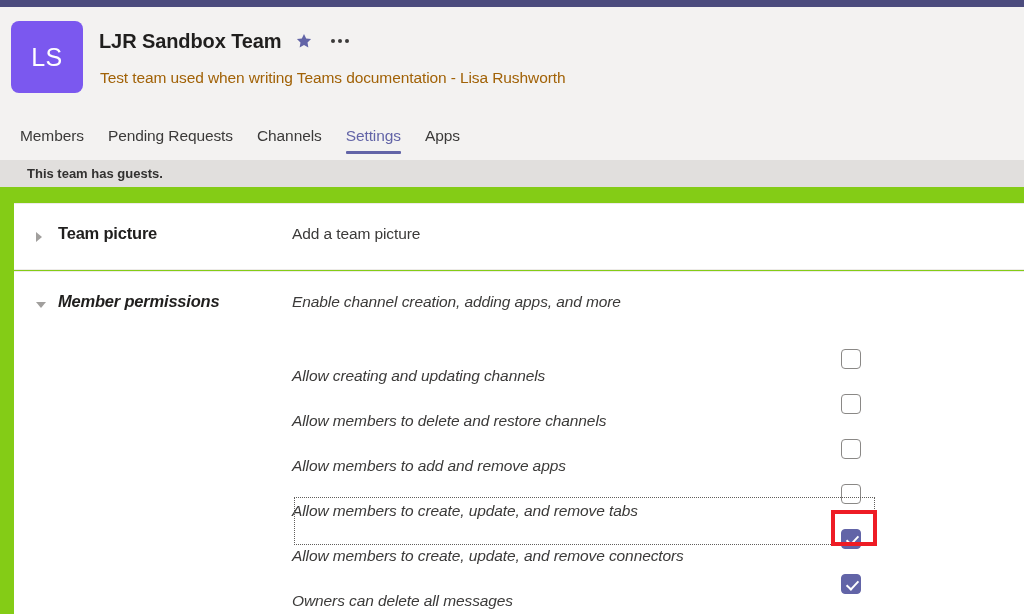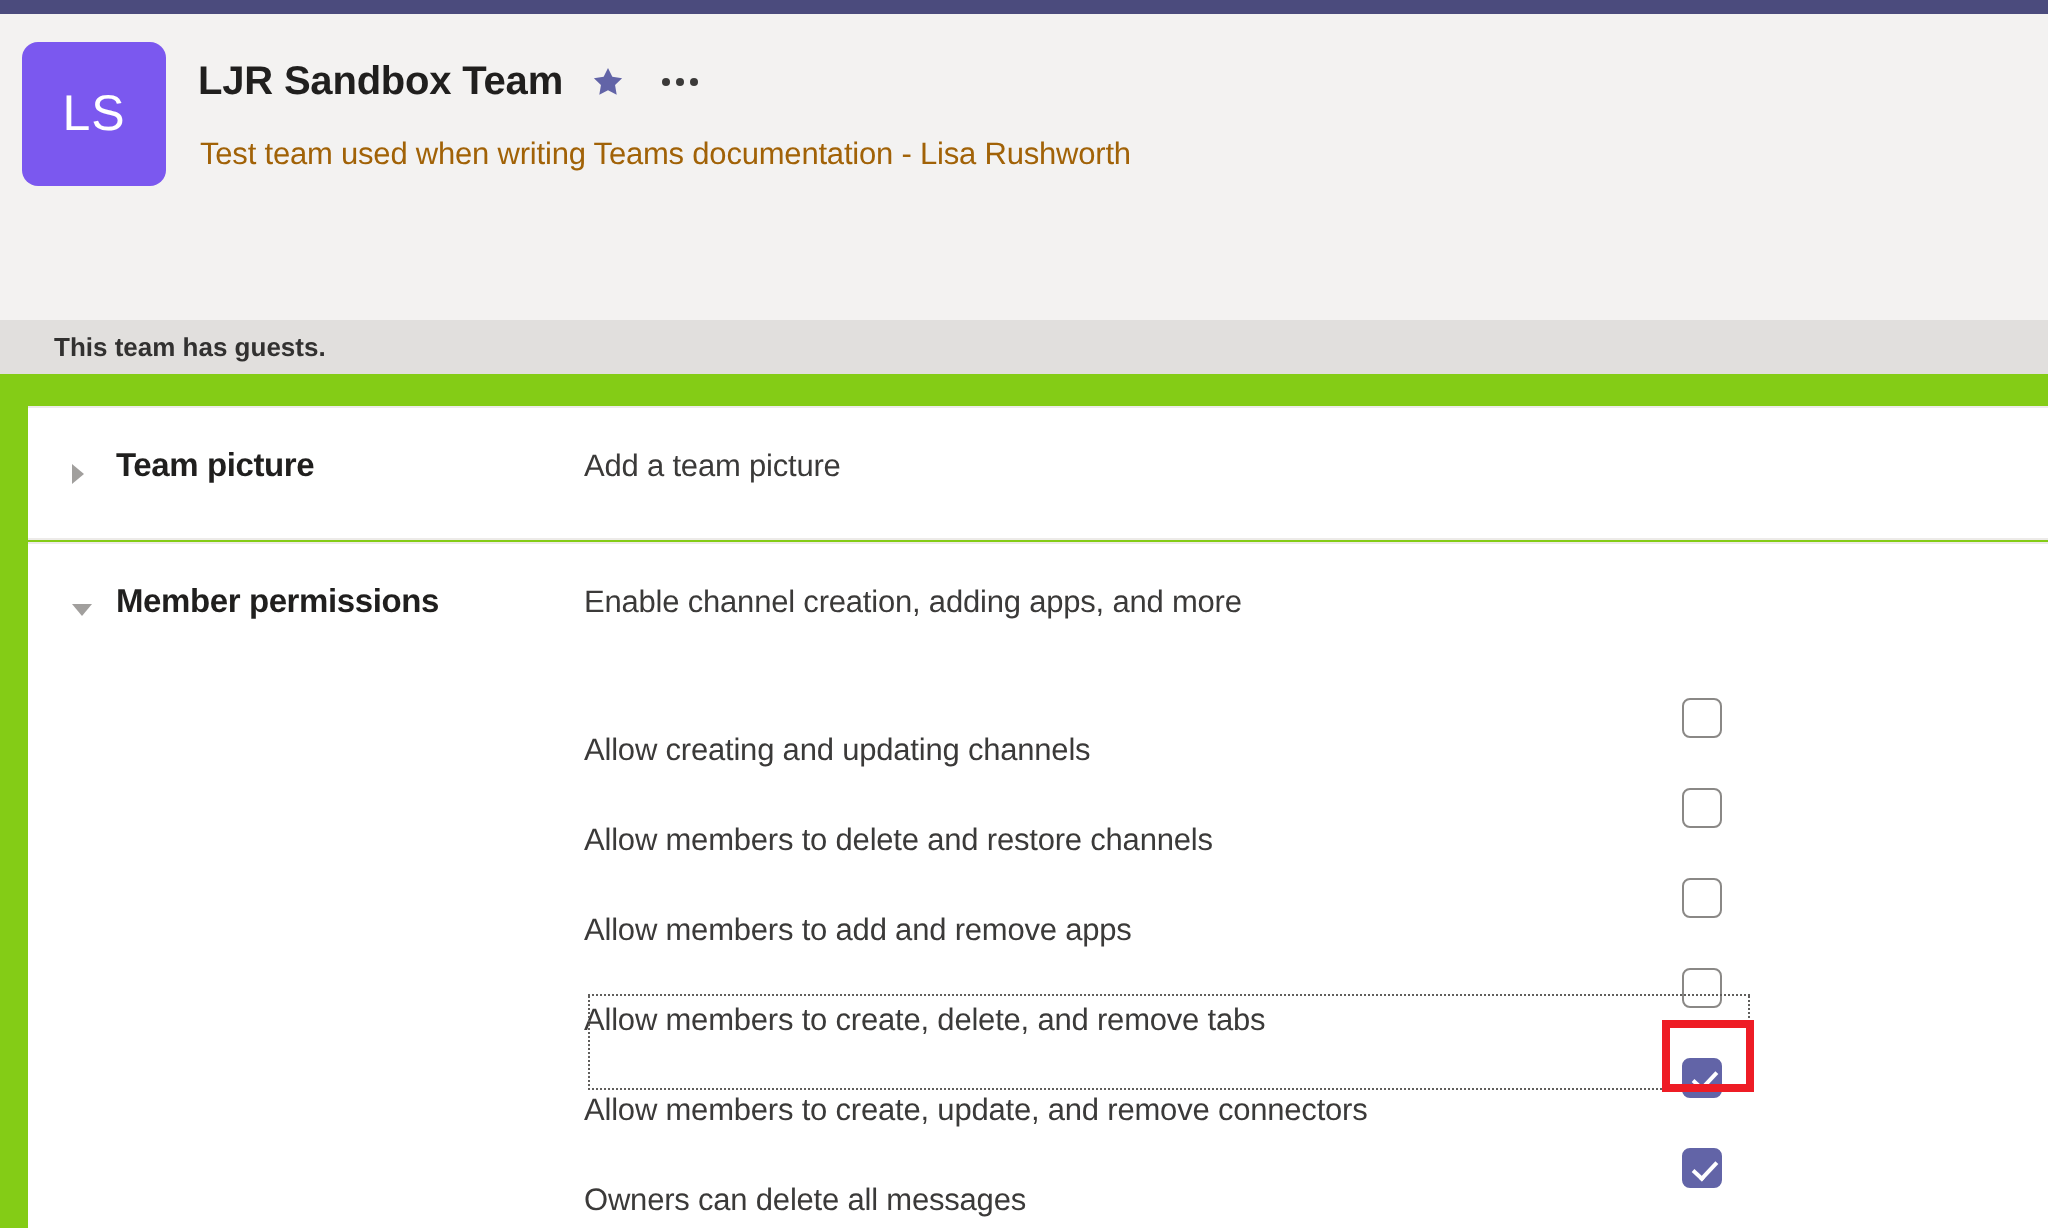--- a/index.html
+++ b/index.html
@@ -173,20 +173,21 @@
   .card.team-picture {
     top: 16px;
     height: 67px;
     border-top: 1px solid #edebe9;
     border-bottom: 1px solid #edebe9;
   }
   .card.member-permissions {
     top: 84px;
     height: 343px;
     border-top: 1px solid #edebe9;
+    font-style: italic;
   }
 
   .sec-head {
     position: relative;
     height: 67px;
   }
   .chevron {
     position: absolute;
     left: 22px;
     top: 28px;
@@ -303,20 +304,29 @@
       <span class="more-icon">
         <i></i>
         <i></i>
         <i></i>
       </span>
     </div>
 
     <div class="team-subtitle">Test team used when writing Teams documentation - Lisa Rushworth</div>
   </div>
 
+  <div class="tabbar">
+    <div class="tabs">
+      <div class="tab">Members</div>
+      <div class="tab">Pending Requests</div>
+      <div class="tab">Channels</div>
+      <div class="tab active">Settings</div>
+      <div class="tab">Apps</div>
+    </div>
+  </div>
 
   <div class="guest-banner">
     <span>This team has guests.</span>
   </div>
 
   <div class="settings-area">
 
     <div class="card team-picture">
       <div class="sec-head">
         <span class="chevron collapsed"></span>
@@ -343,21 +353,21 @@
           <div class="perm-label">Allow members to delete and restore channels</div>
           <div class="cb"></div>
         </div>
 
         <div class="perm-row">
           <div class="perm-label">Allow members to add and remove apps</div>
           <div class="cb"></div>
         </div>
 
         <div class="perm-row">
-          <div class="perm-label">Allow members to create, delete, and remove tabs</div>
+          <div class="perm-label">Allow members to create, update, and remove tabs</div>
           <div class="cb"></div>
         </div>
 
         <div class="perm-row" style="height:45px;">
           <div class="perm-label">Allow members to create, update, and remove connectors</div>
           <div class="cb checked"></div>
         </div>
 
         <div class="perm-row">
           <div class="perm-label">Owners can delete all messages</div>

